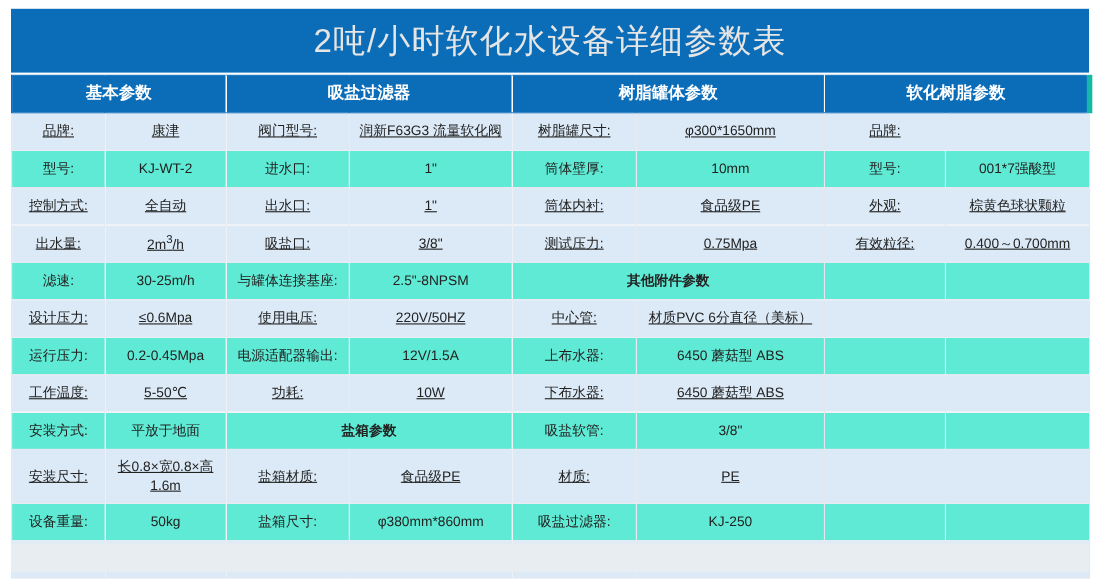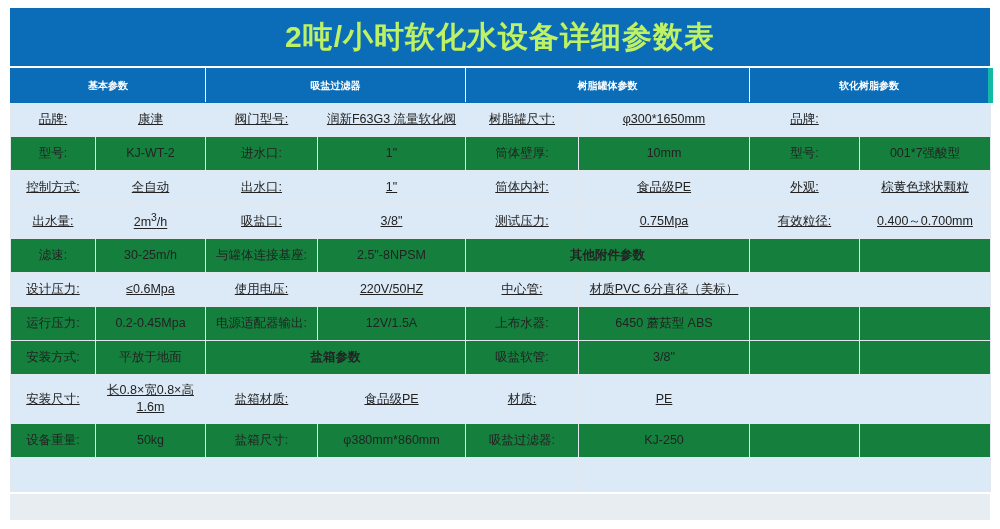--- a/index.html
+++ b/index.html
@@ -14,21 +14,21 @@
     position:relative;width:1000px;height:529px;
     background:#ffffff;
     box-sizing:border-box;
   }
   .title-bar{
     position:absolute;left:10px;top:8px;width:980px;height:58px;
     background:#0b6cb8;
     display:flex;align-items:center;justify-content:center;
   }
   .title-text{
-    color:#bef264;font-size:30px;font-weight:bold;letter-spacing:1px;
+    color:#e5e5e5;font-size:30px;font-weight:normal;letter-spacing:1px;
     white-space:nowrap;
   }
   table.grid{
     position:absolute;left:10px;top:68px;width:980px;
     border-collapse:collapse;table-layout:fixed;
   }
   table.grid td{
     border:1px solid #e3e8ef;
     padding:0;
     font-size:12.5px;
@@ -36,38 +36,38 @@
     text-align:center;
     vertical-align:middle;
     height:33px;
     line-height:1.35;
     overflow:hidden;
   }
   
   tr.group-head td{
     background:#0b6cb8;
     color:#ffffff;
-    font-size:10px;
+    font-size:15px;
     font-weight:bold;
     height:33px;
     border:1px solid #0b6cb8;
     border-right:1px solid #ffffff;
   }
   tr.group-head td:last-child{border-right:5px solid #14b8a6;}
   
   td.section-head{
     background:#0b6cb8;
     color:#ffffff;
     font-weight:bold;
     font-size:12.5px;
     border:1px solid #0b6cb8;
   }
   
   tr.odd td{background:#dceaf7;text-decoration:underline;}
-  tr.even td{background:#15803d;}
+  tr.even td{background:#5eead4;}
   td.label{color:#222222;}
   td.value{color:#222222;}
   td.blank{}
   tr.tall td{height:48px;}
   .footer-strip{
     position:absolute;left:10px;top:494px;width:980px;height:26px;
     background:#e8edf2;
   }
   .cellwrap{display:block;padding:0 4px;}
 </style>
@@ -270,20 +270,46 @@
           <td class="value">
             <span class="cellwrap">6450 蘑菇型 ABS</span>
           </td>
           <td class="label blank">
             <span class="cellwrap"></span>
           </td>
           <td class="value blank">
             <span class="cellwrap"></span>
           </td>
         </tr>
+        <tr class="odd">
+          <td class="label">
+            <span class="cellwrap">工作温度:</span>
+          </td>
+          <td class="value">
+            <span class="cellwrap">5-50℃</span>
+          </td>
+          <td class="label">
+            <span class="cellwrap">功耗:</span>
+          </td>
+          <td class="value">
+            <span class="cellwrap">10W</span>
+          </td>
+          <td class="label">
+            <span class="cellwrap">下布水器:</span>
+          </td>
+          <td class="value">
+            <span class="cellwrap">6450 蘑菇型 ABS</span>
+          </td>
+          <td class="label blank">
+            <span class="cellwrap"></span>
+          </td>
+          <td class="value blank">
+            <span class="cellwrap"></span>
+          </td>
+        </tr>
         <tr class="even">
           <td class="label">
             <span class="cellwrap">安装方式:</span>
           </td>
           <td class="value">
             <span class="cellwrap">平放于地面</span>
           </td>
           <td colspan="2" class="section-head">盐箱参数</td>
           <td class="label">
             <span class="cellwrap">吸盐软管:</span>

